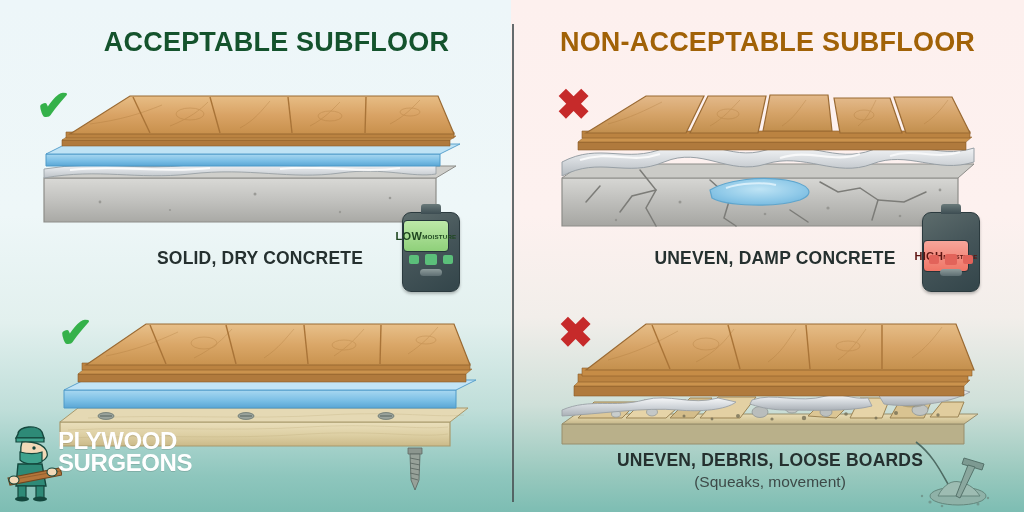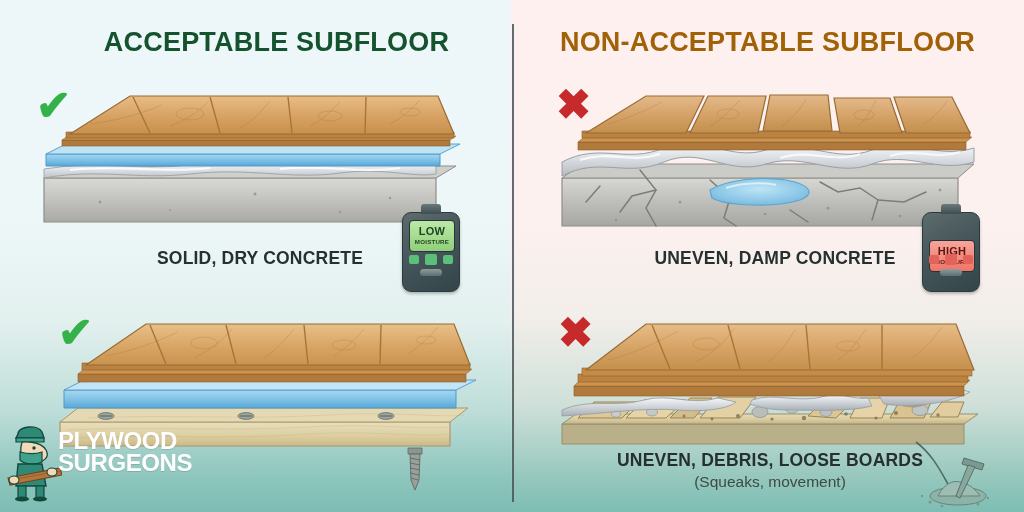--- a/index.html
+++ b/index.html
@@ -33,22 +33,22 @@
 
   
   .ill{position:absolute;}
 
   
   .meter{position:absolute;width:56px;height:78px;border-radius:9px;
          background:linear-gradient(150deg,#5d6c6c 0%,#46565a 45%,#33454a 100%);
          border:1px solid #2b3a3e;box-shadow:0 2px 3px rgba(0,0,0,.25);}
   .meter .probe{position:absolute;left:18px;top:-9px;width:20px;height:10px;border-radius:3px 3px 0 0;
          background:linear-gradient(180deg,#6a7a7a,#3d4d52);}
-  .meter .screen{position:absolute;left:6px;top:7px;width:44px;height:30px;border-radius:4px;
-         border:1px solid #24343a;display:flex;flex-direction:column;align-items:center;justify-content:center;}
+  .meter .screen{position:absolute;left:0;top:7px;width:44px;height:30px;border-radius:4px;
+         border:1px solid #24343a;display:flex;flex-direction:row;align-items:center;justify-content:center;}
   .meter.low .screen{background:linear-gradient(180deg,#bde8a8,#8fd07a);}
   .meter.high .screen{background:linear-gradient(180deg,#f7a59a,#ef7566);margin-top:20px;}
   .meter .s1{font-size:11px;font-weight:bold;line-height:1;letter-spacing:.3px;}
   .meter .s2{font-size:6.2px;font-weight:bold;line-height:1;margin-top:2px;letter-spacing:.2px;}
   .meter.low .s1,.meter.low .s2{color:#1f4620;}
   .meter.high .s1,.meter.high .s2{color:#5d1411;}
   .meter .btns{position:absolute;left:6px;top:41px;width:44px;display:flex;justify-content:space-between;align-items:center;}
   .meter .btn{width:10px;height:9px;border-radius:2px;}
   .meter.low .btn{background:#5bbf7a;}
   .meter.high .btn{background:#e2635a;}

